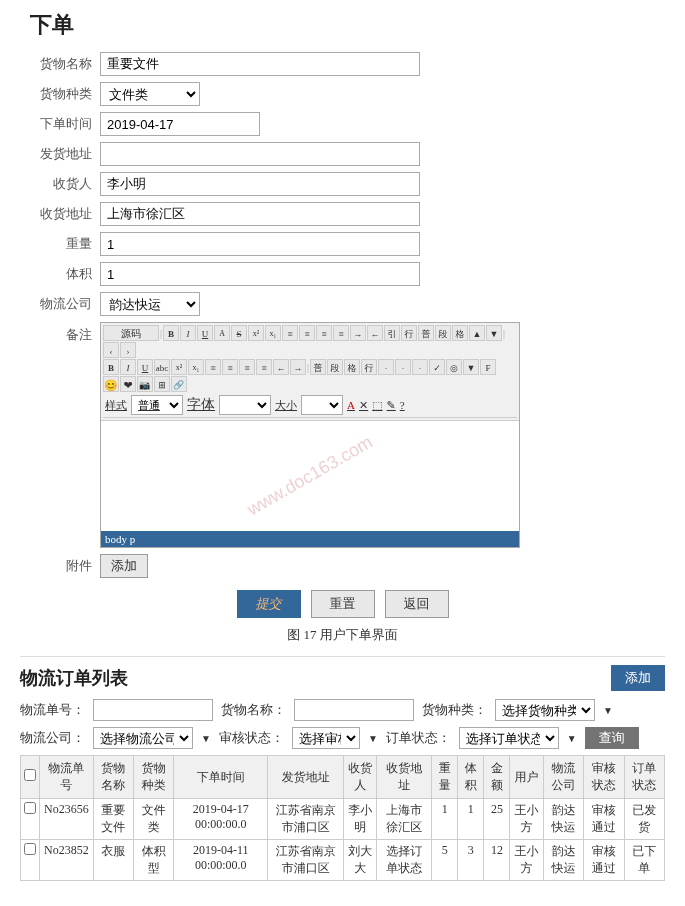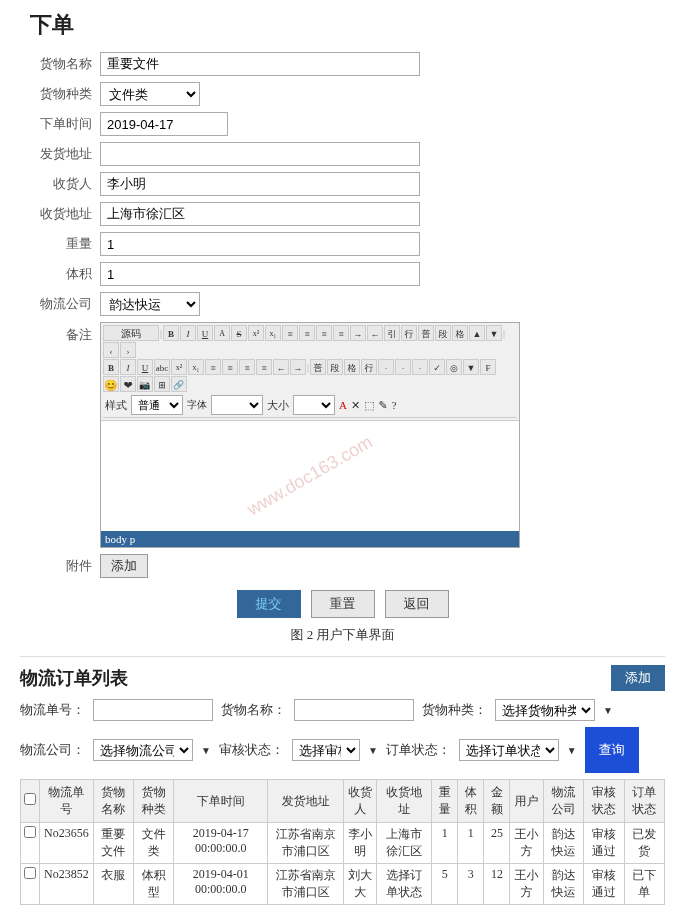--- a/index.html
+++ b/index.html
@@ -6,60 +6,60 @@
     body { font-family: SimSun, "宋体", serif; font-size: 13px; background: #fff; color: #333; }
     .page-wrap { width: 685px; margin: 0 auto; padding: 10px 20px 20px; }
 
     
     .section-title { font-size: 22px; font-weight: bold; margin-bottom: 12px; color: #222; padding-left: 10px; }
     .form-section { border: none; margin-bottom: 10px; }
     .form-row { display: flex; align-items: center; margin-bottom: 6px; }
     .form-label { width: 80px; text-align: right; padding-right: 8px; color: #555; flex-shrink: 0; font-size: 13px; }
     .form-input { border: 1px solid #aaa; padding: 3px 6px; font-size: 13px; height: 24px; }
     .form-input-wide { width: 320px; }
-    .form-input-medium { width: 128px; }
+    .form-input-medium { width: 160px; }
     .form-select { border: 1px solid #aaa; padding: 2px 4px; font-size: 13px; height: 24px; background: #fff; }
     .form-select-medium { width: 100px; }
 
     
     .editor-wrap { border: 1px solid #aaa; width: 420px; background: #fff; }
     .editor-toolbar { background: #f0f0f0; border-bottom: 1px solid #ccc; padding: 2px; }
     .editor-toolbar-row { display: flex; flex-wrap: wrap; align-items: center; gap: 1px; margin-bottom: 1px; }
     .tb-btn { display: inline-block; width: 16px; height: 16px; border: 1px solid #ccc; background: #e8e8e8; font-size: 9px; text-align: center; line-height: 16px; cursor: pointer; color: #333; }
-    .editor-format-row { display: flex; align-items: center; gap: 4px; padding: 2px; border-bottom: 1px solid #ccc; background: #f0f0f0; }
+    .editor-format-row { display: flex; align-items: center; gap: 4px; padding: 2px; border-bottom: 1px solid #ccc; background: #f0f0f0; text-decoration: underline; }
     .format-select { border: 1px solid #aaa; font-size: 11px; height: 20px; padding: 0 2px; background: #fff; }
     .editor-body { min-height: 100px; background: #fff; position: relative; }
     .editor-footer { background: #336699; color: #fff; font-size: 11px; padding: 2px 4px; }
     .watermark { position: absolute; top: 50%; left: 50%; transform: translate(-50%,-50%) rotate(-30deg); font-size: 18px; color: rgba(200,100,100,0.3); white-space: nowrap; pointer-events: none; font-family: Arial; }
 
     
     .attach-btn { background: #e8e8e8; border: 1px solid #999; padding: 2px 10px; font-size: 13px; cursor: pointer; color: #333; }
 
     
     .action-row { display: flex; justify-content: center; gap: 10px; margin: 12px 0 8px; }
-    .btn-submit { background: #336699; color: #7dd3fc; border: 1px solid #336699; padding: 4px 18px; font-size: 13px; cursor: pointer; }
+    .btn-submit { background: #336699; color: #fdba74; border: 1px solid #336699; padding: 4px 18px; font-size: 13px; cursor: pointer; font-style: italic; }
     .btn-reset { background: #e8e8e8; color: #333; border: 1px solid #999; padding: 4px 18px; font-size: 13px; cursor: pointer; }
     .btn-back { background: #e8e8e8; color: #333; border: 1px solid #999; padding: 4px 18px; font-size: 13px; cursor: pointer; }
 
     
     .fig-caption { text-align: center; font-size: 13px; color: #333; margin: 6px 0 12px; }
 
     
     .list-header { display: flex; align-items: center; justify-content: space-between; margin-bottom: 8px; }
     .list-title { font-size: 18px; font-weight: bold; color: #222; }
     .list-header-btns { display: flex; gap: 6px; }
     .btn-add { background: #336699; color: #fff; border: none; padding: 4px 14px; font-size: 13px; cursor: pointer; }
     .btn-batch { background: #336699; color: #fff; border: none; padding: 4px 14px; font-size: 13px; cursor: pointer; }
 
     
     .search-bar { display: flex; align-items: center; gap: 8px; margin-bottom: 6px; flex-wrap: wrap; }
     .search-label { font-size: 13px; color: #333; }
     .search-input { border: 1px solid #aaa; height: 22px; padding: 2px 4px; font-size: 13px; width: 120px; }
     .search-select { border: 1px solid #aaa; height: 22px; padding: 0 2px; font-size: 13px; background: #fff; }
-    .btn-query { background: #1d4ed8; color: #fff; border: none; padding: 14px 14px; font-size: 13px; cursor: pointer; }
+    .btn-query { background: #737373; color: #fff; border: none; padding: 2px 14px; font-size: 13px; cursor: pointer; }
 
     
     .data-table { width: 100%; border-collapse: collapse; font-size: 12px; }
     .data-table th { background: #f0f0f0; border: 1px solid #ccc; padding: 4px 3px; text-align: center; font-weight: normal; }
     .data-table td { border: 1px solid #ccc; padding: 3px; text-align: center; vertical-align: top; }
 
     .divider { border: none; border-top: 1px solid #ddd; margin: 8px 0; }
 
     
     input[type=checkbox] { width: 12px; height: 12px; }
@@ -187,21 +187,21 @@
             <span class="tb-btn" style="font-size:9px;">📷</span>
             <span class="tb-btn" style="font-size:9px;">⊞</span>
             <span class="tb-btn" style="font-size:9px;">🔗</span>
           </div>
 
           <div class="editor-format-row">
             <span style="font-size:11px;">样式</span>
             <select class="format-select" style="width:52px;">
               <option>普通</option>
             </select>
-            <span style="font-size:10px;">字体</span>
+            <span style="font-size:14px;">字体</span>
             <select class="format-select" style="width:52px;">
               <option></option>
             </select>
             <span style="font-size:11px;">大小</span>
             <select class="format-select" style="width:42px;">
               <option></option>
             </select>
             <span style="font-size:11px;color:#c00;">A</span>
             <span style="font-size:11px;">✕</span>
             <span style="font-size:11px;">⬚</span>
@@ -223,21 +223,21 @@
     </div>
 
   </div>
 
   <div class="action-row">
     <button class="btn-submit">提交</button>
     <button class="btn-reset">重置</button>
     <button class="btn-back">返回</button>
   </div>
 
-  <div class="fig-caption">图 2 用户下单界面</div>
+  <div class="fig-caption">图 17 用户下单界面</div>
 
   <hr class="divider">
 
   <div class="list-header">
     <div class="list-title">物流订单列表</div>
     <div class="list-header-btns">
       <button class="btn-add">添加</button>
     </div>
   </div>
 
@@ -308,21 +308,21 @@
     <td>王小方</td>
     <td>韵达快运</td>
     <td>审核通过</td>
     <td>已发货</td>
   </tr>
         <tr>
     <td><input type="checkbox" style=""></td>
     <td>No23852</td>
     <td>衣服</td>
     <td>体积型</td>
-    <td>2019-04-01 00:00:00.0</td>
+    <td>2019-04-11 00:00:00.0</td>
     <td>江苏省南京市浦口区</td>
     <td>刘大大</td>
     <td>选择订单状态</td>
     <td>5</td>
     <td>3</td>
     <td>12</td>
     <td>王小方</td>
     <td>韵达快运</td>
     <td>审核通过</td>
     <td>已下单</td>

